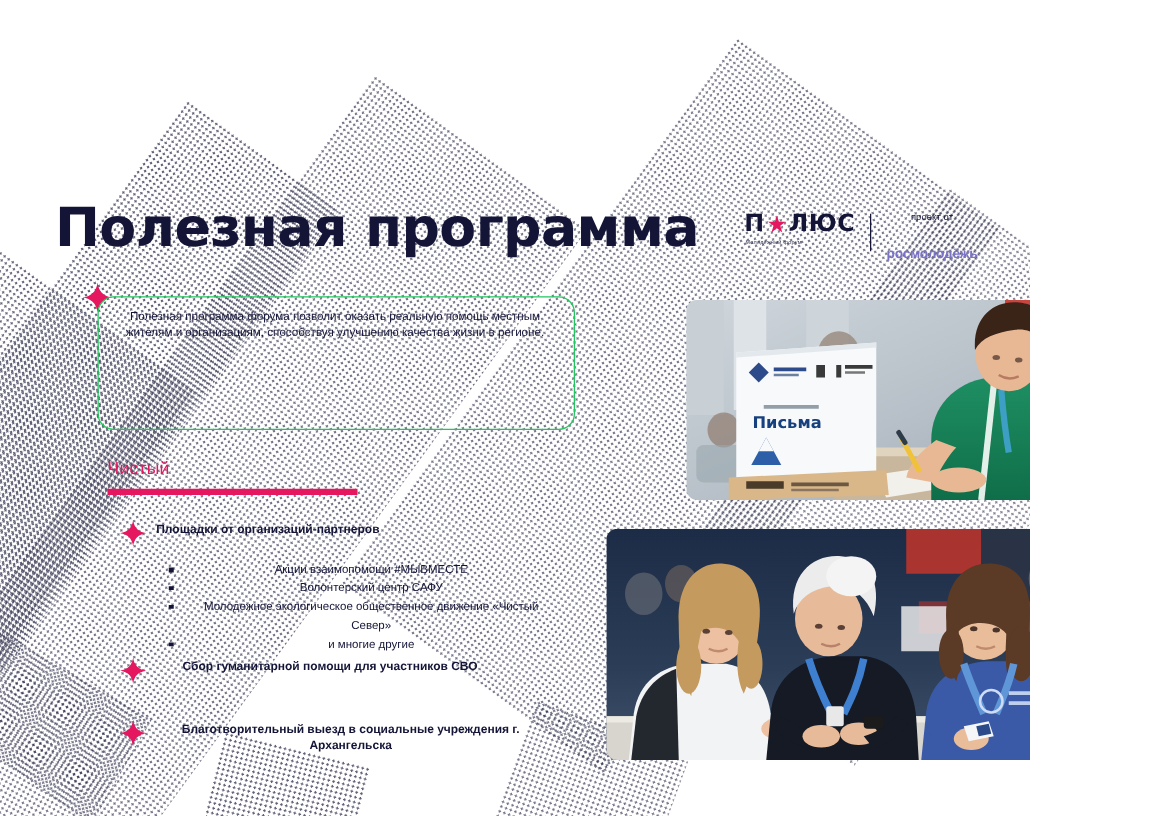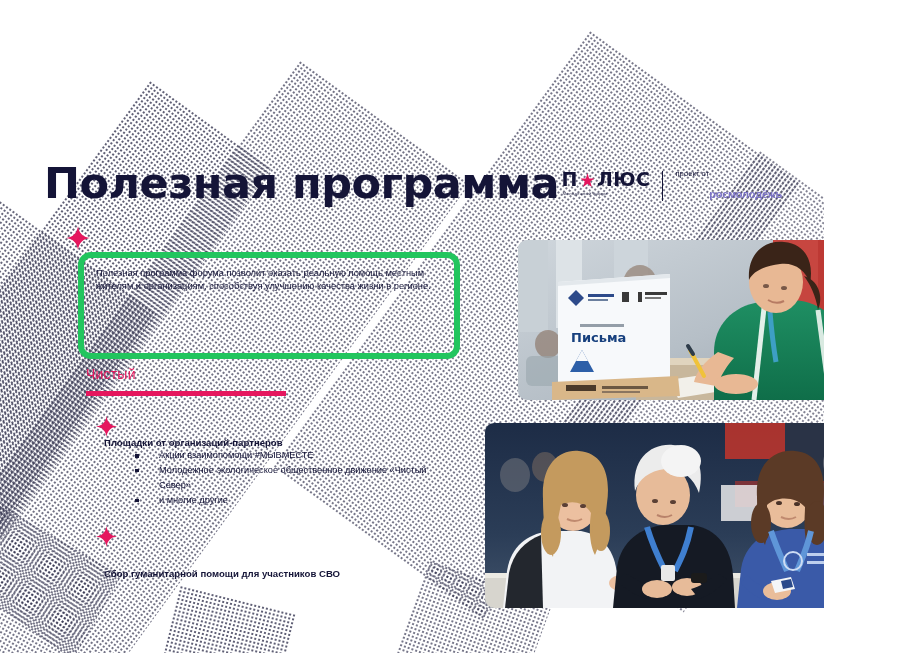--- a/index.html
+++ b/index.html
@@ -5,20 +5,21 @@
   html,body{margin:0;padding:0;background:#fff;}
   body{
     font-family:"Liberation Sans","DejaVu Sans",sans-serif;
     -webkit-font-smoothing:antialiased;
   }
   #slide{
     position:relative;
     width:824px;height:653px;
     background:#ffffff;
     overflow:hidden;
+    text-align:center;
   }
 
   
   .halftone{
     position:absolute;
     background-image:radial-gradient(#1b1b3a 0.9px, transparent 1px);
     background-size:4px 4px;
     pointer-events:none;
   }
   #hstripe-a{
@@ -88,30 +89,30 @@
     line-height:1;
   }
   .brand-star{display:inline-block;width:15px;height:15px;margin:0 1px;}
   .brand-sub{
     font-size:4.4px;letter-spacing:.2px;color:#141437;
     margin-top:2px;margin-left:1px;white-space:nowrap;opacity:.85;
   }
   .brand-divider{
     width:1px;height:30px;background:#141437;margin-top:1px;
   }
-  .brand-right{display:flex;line-height:1.15;}
+  .brand-right{display:flex;flex-direction:column;line-height:1.15;}
   .brand-pre{font-size:7.5px;color:#141437;letter-spacing:.1px;}
   .brand-rm{
     font-size:11px;font-weight:700;color:#7b73c6;letter-spacing:-.2px;margin-top:18px;
   }
 
   
   #intro-box{
-    position:absolute;left:78px;top:252px;width:382px;height:107px;
-    border:6px solid #22c55e;border-radius:13px;
+    position:absolute;left:78px;top:237px;width:382px;height:107px;
+    border:1px solid #22c55e;border-radius:13px;
     box-sizing:border-box;
     padding:9px 14px 0 12px;
   }
   #intro-box p{
     margin:0 0 9px 0;
     font-size:9.3px;line-height:1.42;color:#141437;
   }
   #intro-star{
     position:absolute;left:66px;top:226px;width:24px;height:24px;
   }
@@ -120,21 +121,21 @@
   #formats-heading{
     position:absolute;left:86px;top:366px;
     font-size:14px;font-weight:400;color:#e5175e;letter-spacing:.2px;
   }
   #formats-rule{
     position:absolute;left:86px;top:391px;width:200px;height:5px;
     background:#e5175e;
   }
 
   
-  .fmt-item{position:absolute;display:flex;align-items:flex-start;flex-direction:column;}
+  .fmt-item{position:absolute;display:flex;align-items:flex-start;}
   .fmt-star{width:21px;height:21px;flex:0 0 21px;margin-top:-2px;}
   .fmt-title{
     font-size:9.6px;font-weight:700;color:#141437;line-height:1.35;
     margin-left:8px;
   }
   #fmt-1{left:96px;top:418px;width:340px;}
   #fmt-2{left:96px;top:528px;width:340px;gap:21px;}
   #fmt-3{left:96px;top:578px;width:340px;}
 
   #sublist{
@@ -148,21 +149,21 @@
   #sublist li::before{
     content:"";position:absolute;left:0;top:6px;
     width:3.5px;height:3.5px;background:#141437;
   }
   #sublist{margin:0;padding:0;}
 
   
   .photo{
     position:absolute;border-radius:9px;overflow:hidden;
   }
-  #photo-top{left:518px;top:240px;width:364px;height:160px;}
+  #photo-top{left:549px;top:240px;width:364px;height:160px;}
   #photo-bottom{left:485px;top:423px;width:397px;height:185px;}
   .photo svg{display:block;width:100%;height:100%;}
 </style>
 </head>
 <body>
 
 <div id="slide">
 
   <div class="halftone" id="hstripe-a"></div>
   <div class="halftone" id="hstripe-b"></div>
@@ -211,33 +212,42 @@
     <span class="fmt-star">
       <svg viewBox="0 0 100 100" aria-hidden="true">
         <path d="M50 0 C54 30 70 46 100 50 C70 54 54 70 50 100 C46 70 30 54 0 50 C30 46 46 30 50 0 Z" fill="#e5175e"></path>
       </svg>
     </span>
     <span class="fmt-title">Площадки от организаций-партнеров</span>
   </div>
 
   <ul id="sublist">
     <li>Акции взаимопомощи #МЫВМЕСТЕ</li>
+    <li>Волонтерский центр САФУ</li>
     <li>Молодежное экологическое общественное движение «Чистый Север»</li>
     <li>и многие другие</li>
   </ul>
 
   <div class="fmt-item" id="fmt-2">
     <span class="fmt-star">
       <svg viewBox="0 0 100 100" aria-hidden="true">
         <path d="M50 0 C54 30 70 46 100 50 C70 54 54 70 50 100 C46 70 30 54 0 50 C30 46 46 30 50 0 Z" fill="#e5175e"></path>
       </svg>
     </span>
     <span class="fmt-title">Сбор гуманитарной помощи для участников СВО</span>
   </div>
 
+  <div class="fmt-item" id="fmt-3">
+    <span class="fmt-star">
+      <svg viewBox="0 0 100 100" aria-hidden="true">
+        <path d="M50 0 C54 30 70 46 100 50 C70 54 54 70 50 100 C46 70 30 54 0 50 C30 46 46 30 50 0 Z" fill="#e5175e"></path>
+      </svg>
+    </span>
+    <span class="fmt-title">Благотворительный выезд в социальные учреждения г. Архангельска</span>
+  </div>
 
   <div class="photo" id="photo-top">
     <svg viewBox="0 0 364 160" preserveAspectRatio="none" aria-hidden="true">
       <defs>
         <linearGradient id="bgT" x1="0" y1="0" x2="1" y2="1">
           <stop offset="0%" stop-color="#cfd6dc"></stop>
           <stop offset="55%" stop-color="#b6bfc7"></stop>
           <stop offset="100%" stop-color="#9aa5ae"></stop>
         </linearGradient>
         <linearGradient id="greenJ" x1="0" y1="0" x2="0" y2="1">

